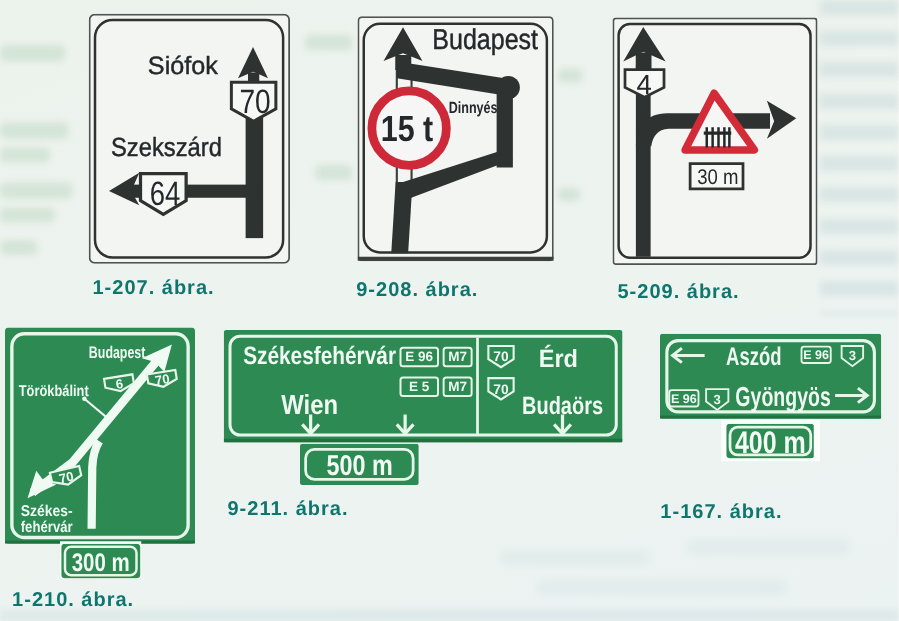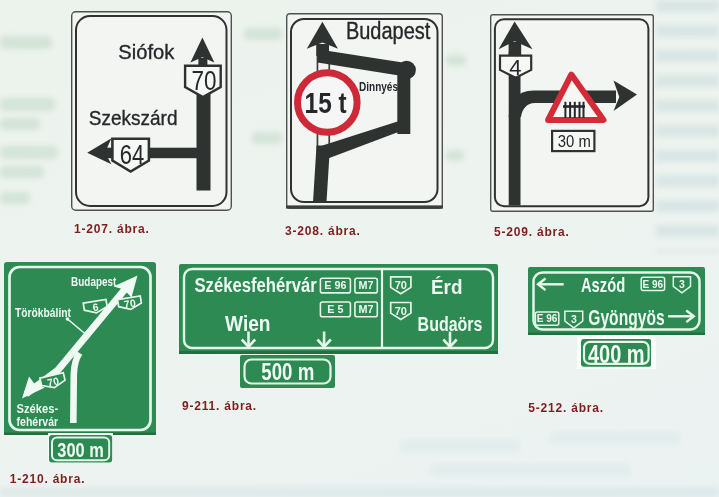--- a/index.html
+++ b/index.html
@@ -1,20 +1,20 @@
 <!DOCTYPE html>
 <html><head>
 <meta charset="utf-8">
 <style>
 html,body{margin:0;padding:0;}
 body{width:719px;height:497px;overflow:hidden;position:relative;
   background:linear-gradient(160deg,#ecf2ec 0%,#edf3ef 55%,#ebf2f2 100%);
   font-family:"Liberation Sans",sans-serif;}
 .abs{position:absolute;}
-.cap{position:absolute;color:#7f1d1d;font-weight:bold;font-size:12px;letter-spacing:0.8px;}
+.cap{position:absolute;color:#0f766e;font-weight:bold;font-size:16px;letter-spacing:0.8px;}
 .blob{position:absolute;background:rgba(148,193,158,0.27);border-radius:5px;filter:blur(2.6px);}
 .blobb{position:absolute;background:rgba(165,200,208,0.13);border-radius:5px;filter:blur(2.8px);}
 </style>
 </head>
 <body>
 
 <div class="blob" style="left:0;top:36px;width:52px;height:13px"></div>
 <div class="blob" style="left:0;top:98px;width:55px;height:13px"></div>
 <div class="blob" style="left:0;top:118px;width:40px;height:12px"></div>
 <div class="blob" style="left:0;top:146px;width:58px;height:13px"></div>
@@ -86,21 +86,21 @@
   <path d="M36.4 8.7 L52 35.8 L36.4 29.5 L20.8 35.8 Z" fill="#2e3331"></path>
 
   <circle cx="41.3" cy="89.5" r="29.8" fill="#f5f6f5" stroke="#ce2938" stroke-width="7"></circle>
   <text x="39.6" y="99.8" font-size="29" font-weight="bold" fill="#24282a" text-anchor="middle" lengthAdjust="spacingAndGlyphs" textLength="42">15 t</text>
 
   <text x="59.9" y="26.2" font-size="23" fill="#24282a" stroke="#24282a" stroke-width="0.35" lengthAdjust="spacingAndGlyphs" textLength="84.5">Budapest</text>
 
   <text x="73" y="77.5" font-size="13" font-weight="bold" fill="#24282a" lengthAdjust="spacingAndGlyphs" textLength="39">Dinnyés</text>
 </svg>
 
-<div class="cap" style="left:285px;top:223.6px">3-208. ábra.</div>
+<div class="cap" style="left:285px;top:223.6px">9-208. ábra.</div>
 
 <svg class="abs" style="left:490px;top:13.5px" width="164" height="198" viewBox="0 0 164 198">
 
   <rect x="0.7" y="0.7" width="162.6" height="196.6" rx="2" fill="#f3f5f3" stroke="#4e5351" stroke-width="1.4"></rect>
 
   <rect x="4.9" y="5.2" width="153.5" height="187" rx="9" fill="none" stroke="#2e3331" stroke-width="2"></rect>
 
   <rect x="18.7" y="38" width="11.8" height="153.4" fill="#2e3331"></rect>
 
   <rect x="18.6" y="28" width="12.6" height="15" fill="#2e3331"></rect>
@@ -274,13 +274,13 @@
   </g>
 </svg>
 
 <div class="abs" style="left:576.7px;top:336.1px;width:78.9px;height:33.2px;background:#fbfdfb"></div>
 <svg class="abs" style="left:580.9px;top:338.9px" width="70.6" height="27.7" viewBox="0 0 70.6 27.7">
   <rect x="0" y="0" width="70.6" height="27.7" rx="3" fill="#2c8a52"></rect>
   <rect x="3" y="2.8" width="64.6" height="22.1" rx="6" fill="none" stroke="#e7f6ea" stroke-width="2.2"></rect>
   <text x="35.3" y="23.8" font-size="25" font-weight="bold" fill="#f2fcf5" text-anchor="middle" lengthAdjust="spacingAndGlyphs" textLength="56.8">400 m</text>
 </svg>
 
-<div class="cap" style="left:528.3px;top:401.3px">5-212. ábra.</div>
+<div class="cap" style="left:528.3px;top:401.3px">1-167. ábra.</div>
 
 </body></html>

